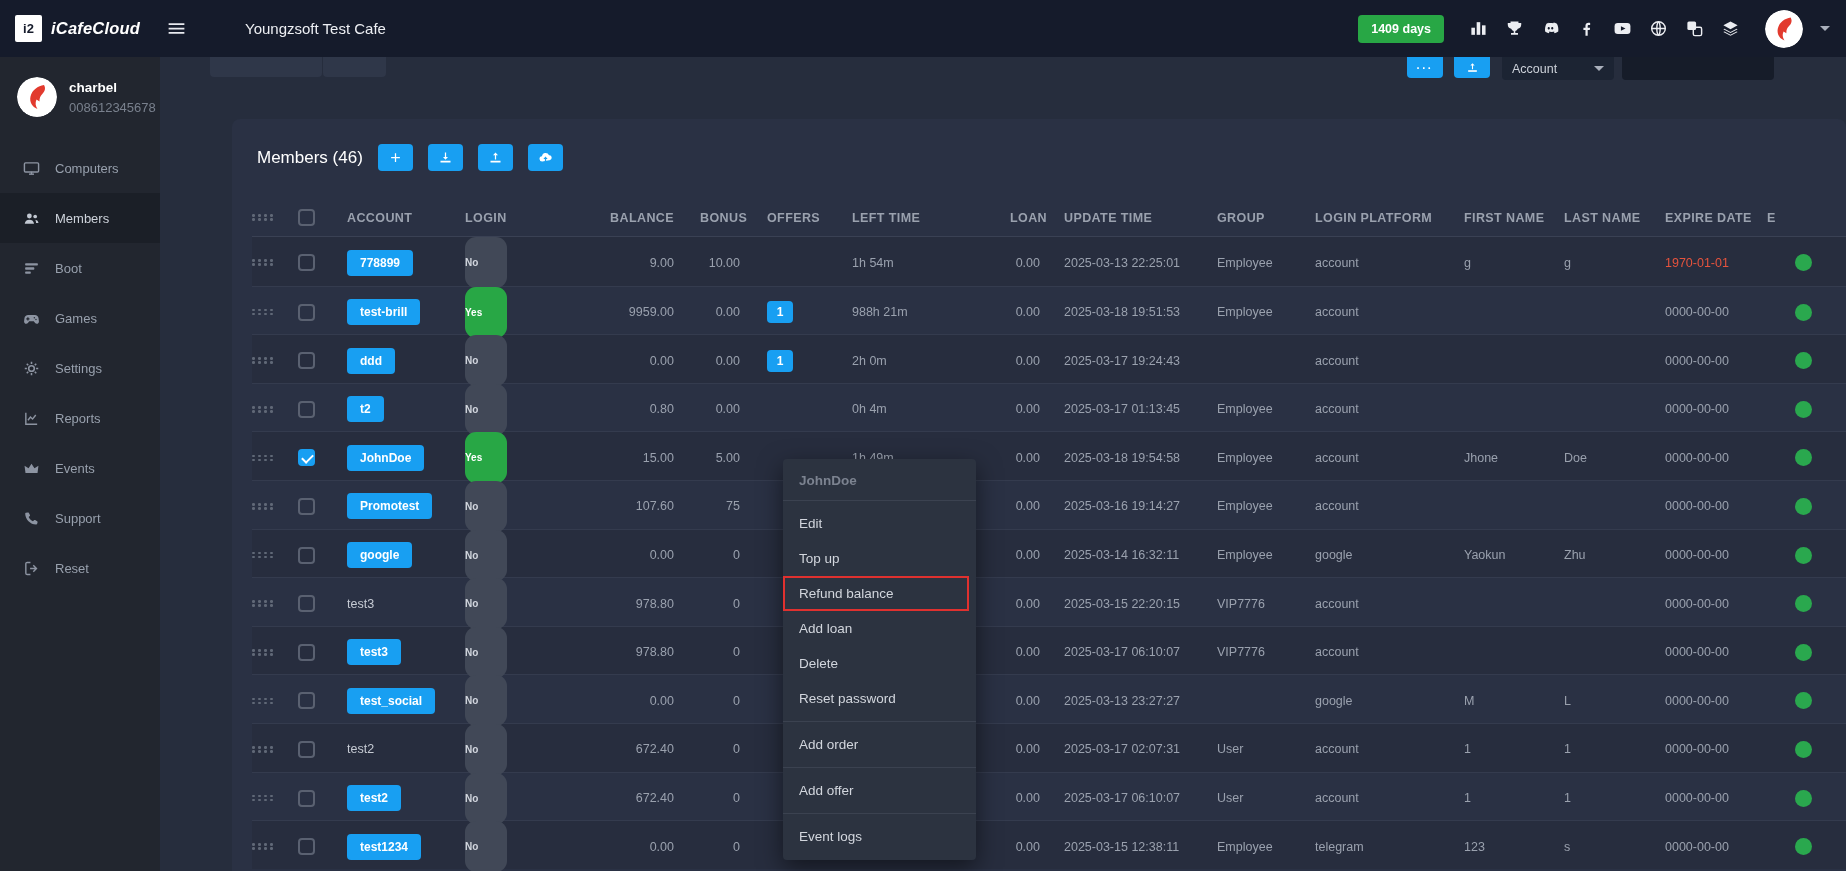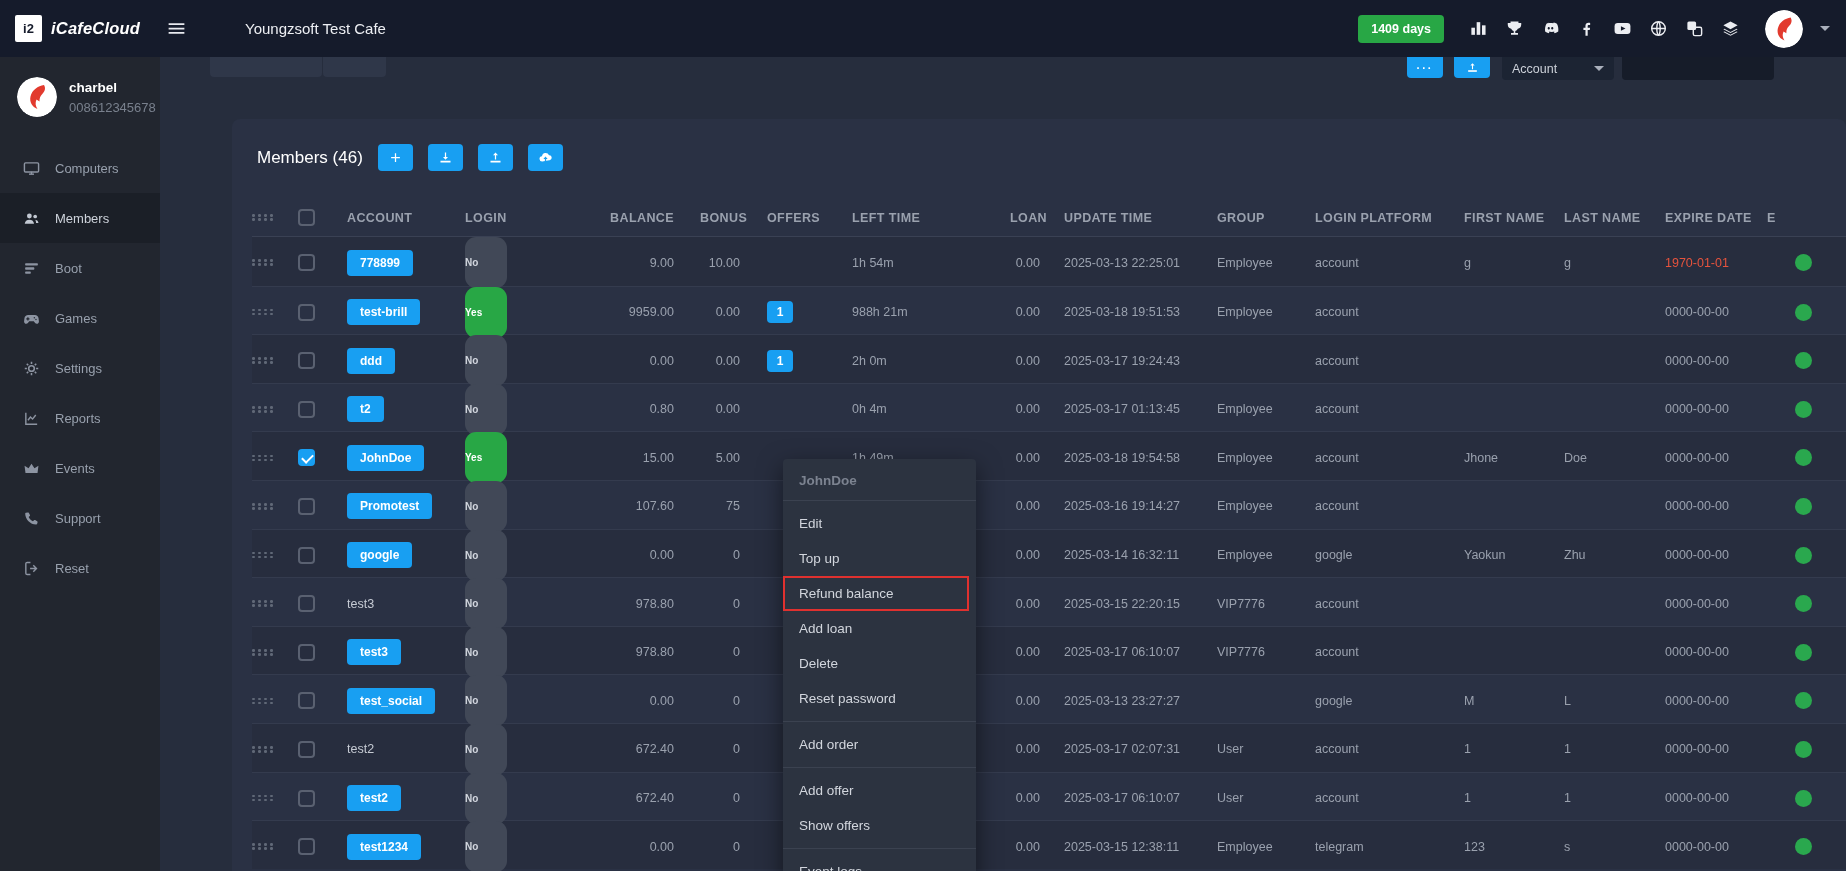--- a/index.html
+++ b/index.html
@@ -748,16 +748,15 @@
     <div class="cm-item">Edit</div>
     <div class="cm-item">Top up</div>
     <div class="cm-item highlighted">Refund balance</div>
     <div class="cm-item">Add loan</div>
     <div class="cm-item">Delete</div>
     <div class="cm-item">Reset password</div>
     <div class="cm-divider"></div>
     <div class="cm-item">Add order</div>
     <div class="cm-divider"></div>
     <div class="cm-item">Add offer</div>
-    <div class="cm-item">Show offers</div>
     <div class="cm-divider"></div>
     <div class="cm-item">Event logs</div>
   </div>
 
 </body></html>

